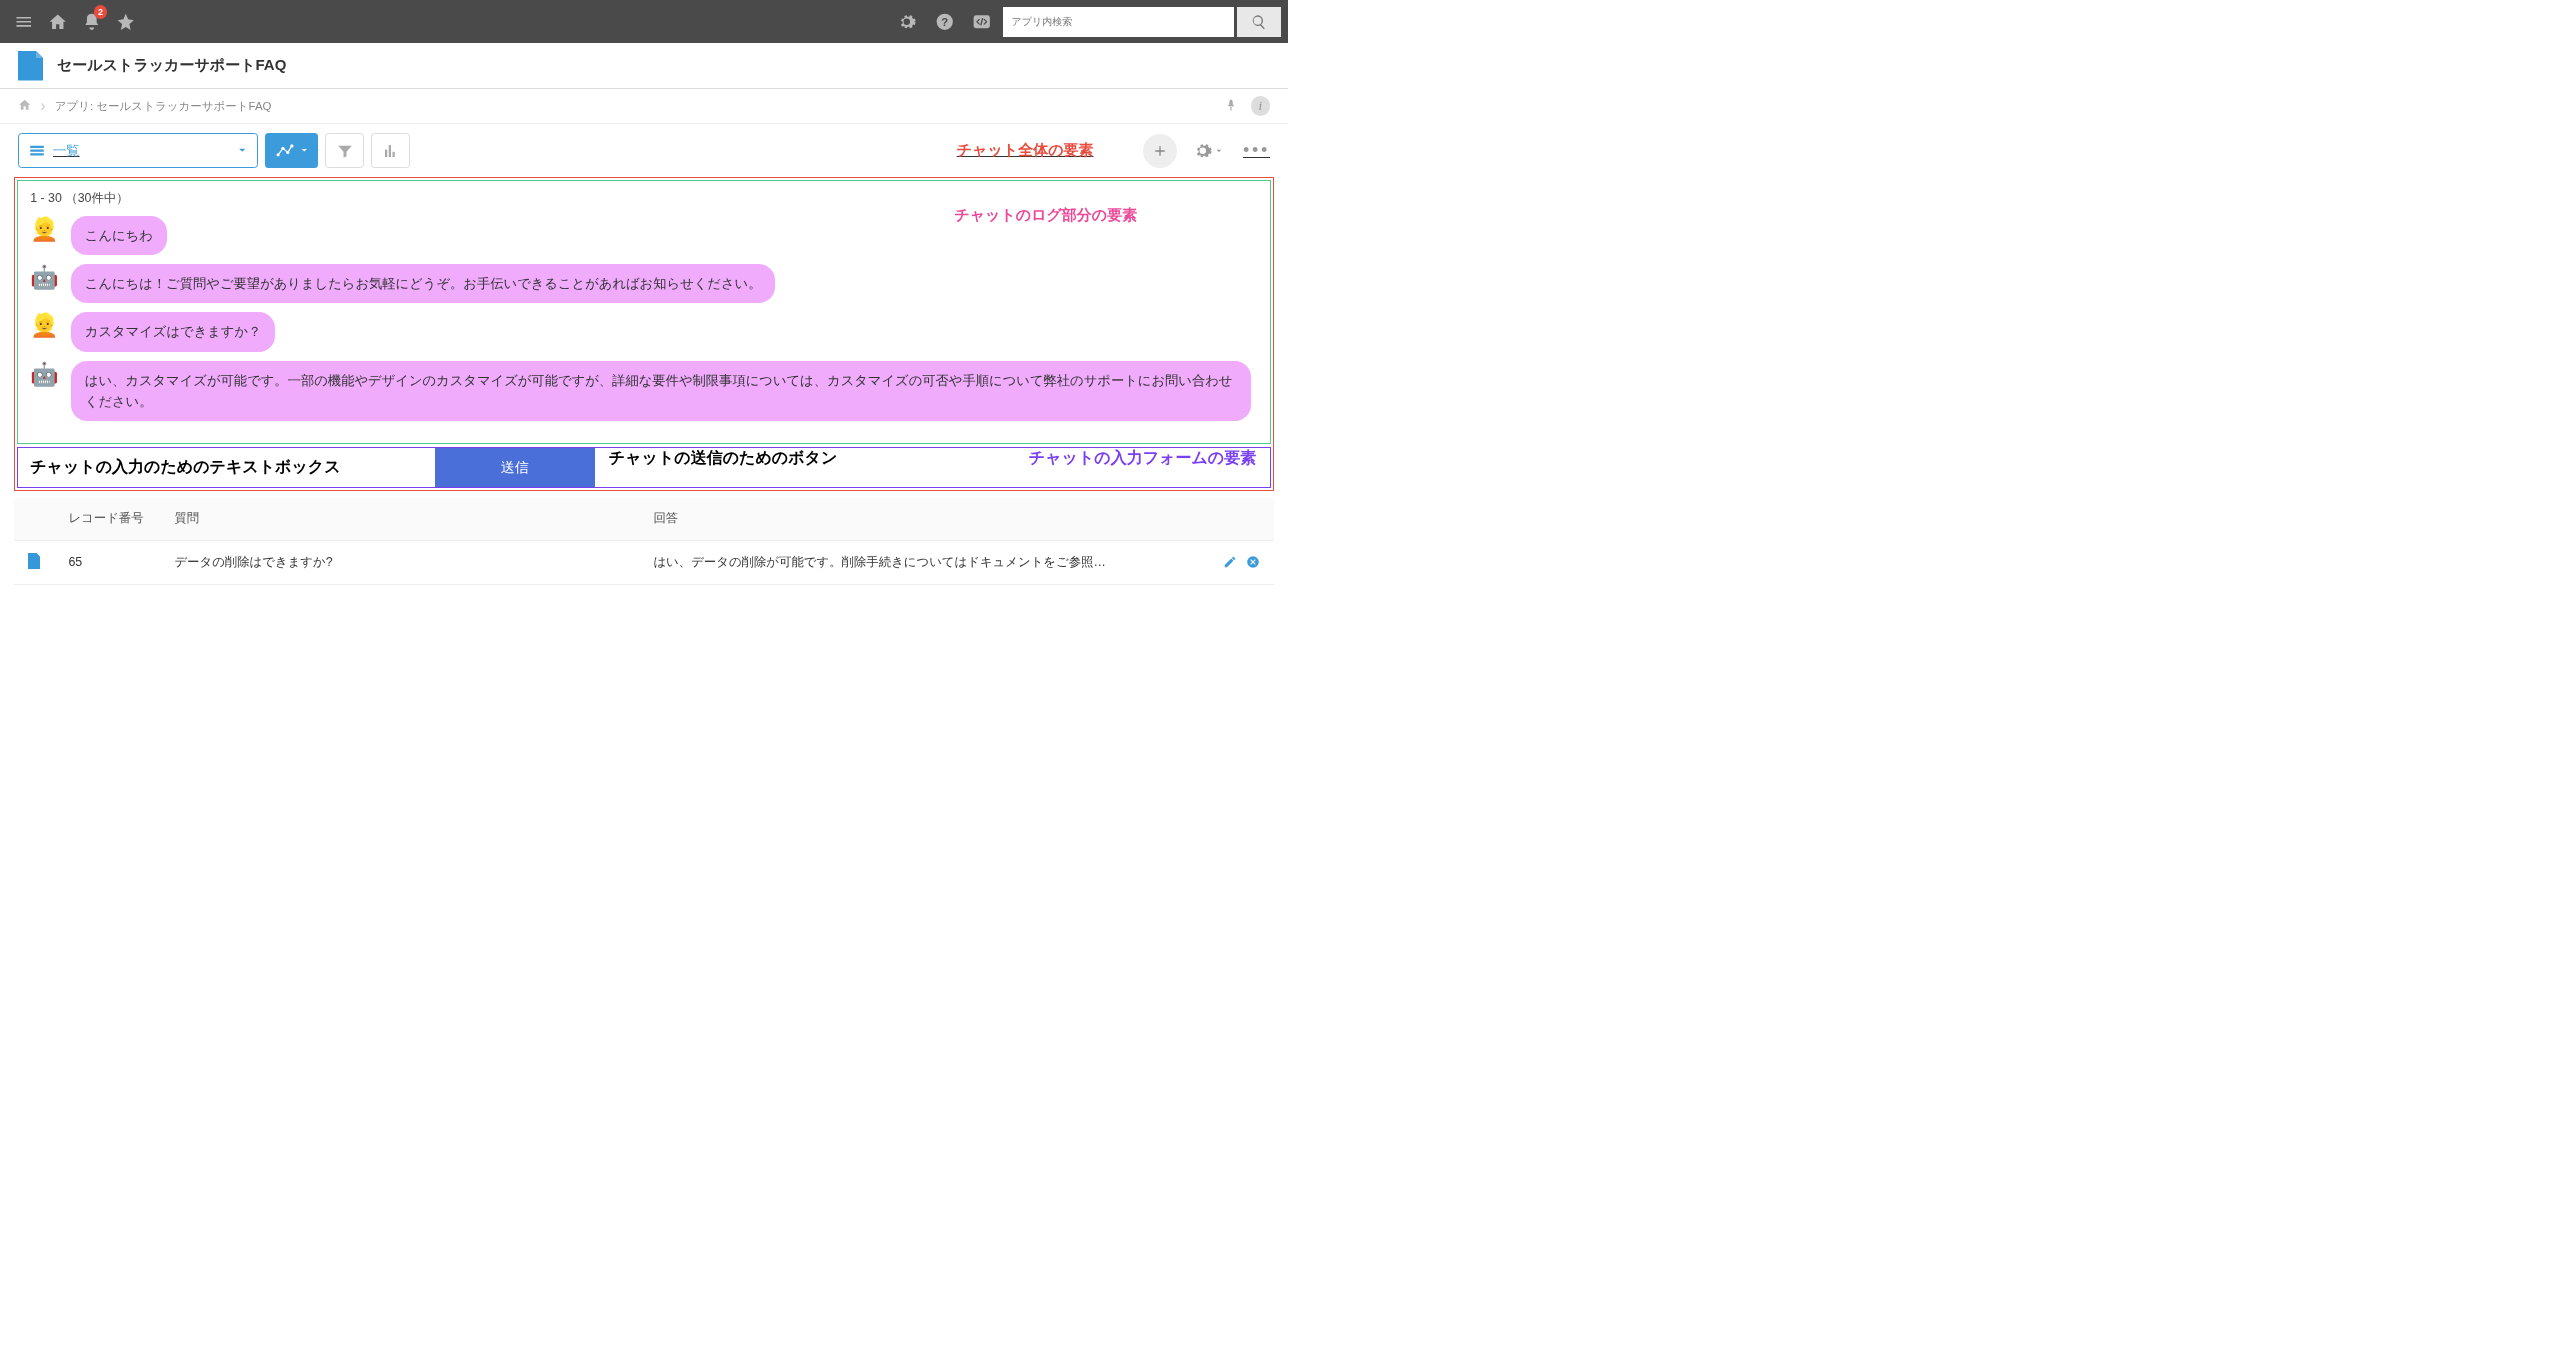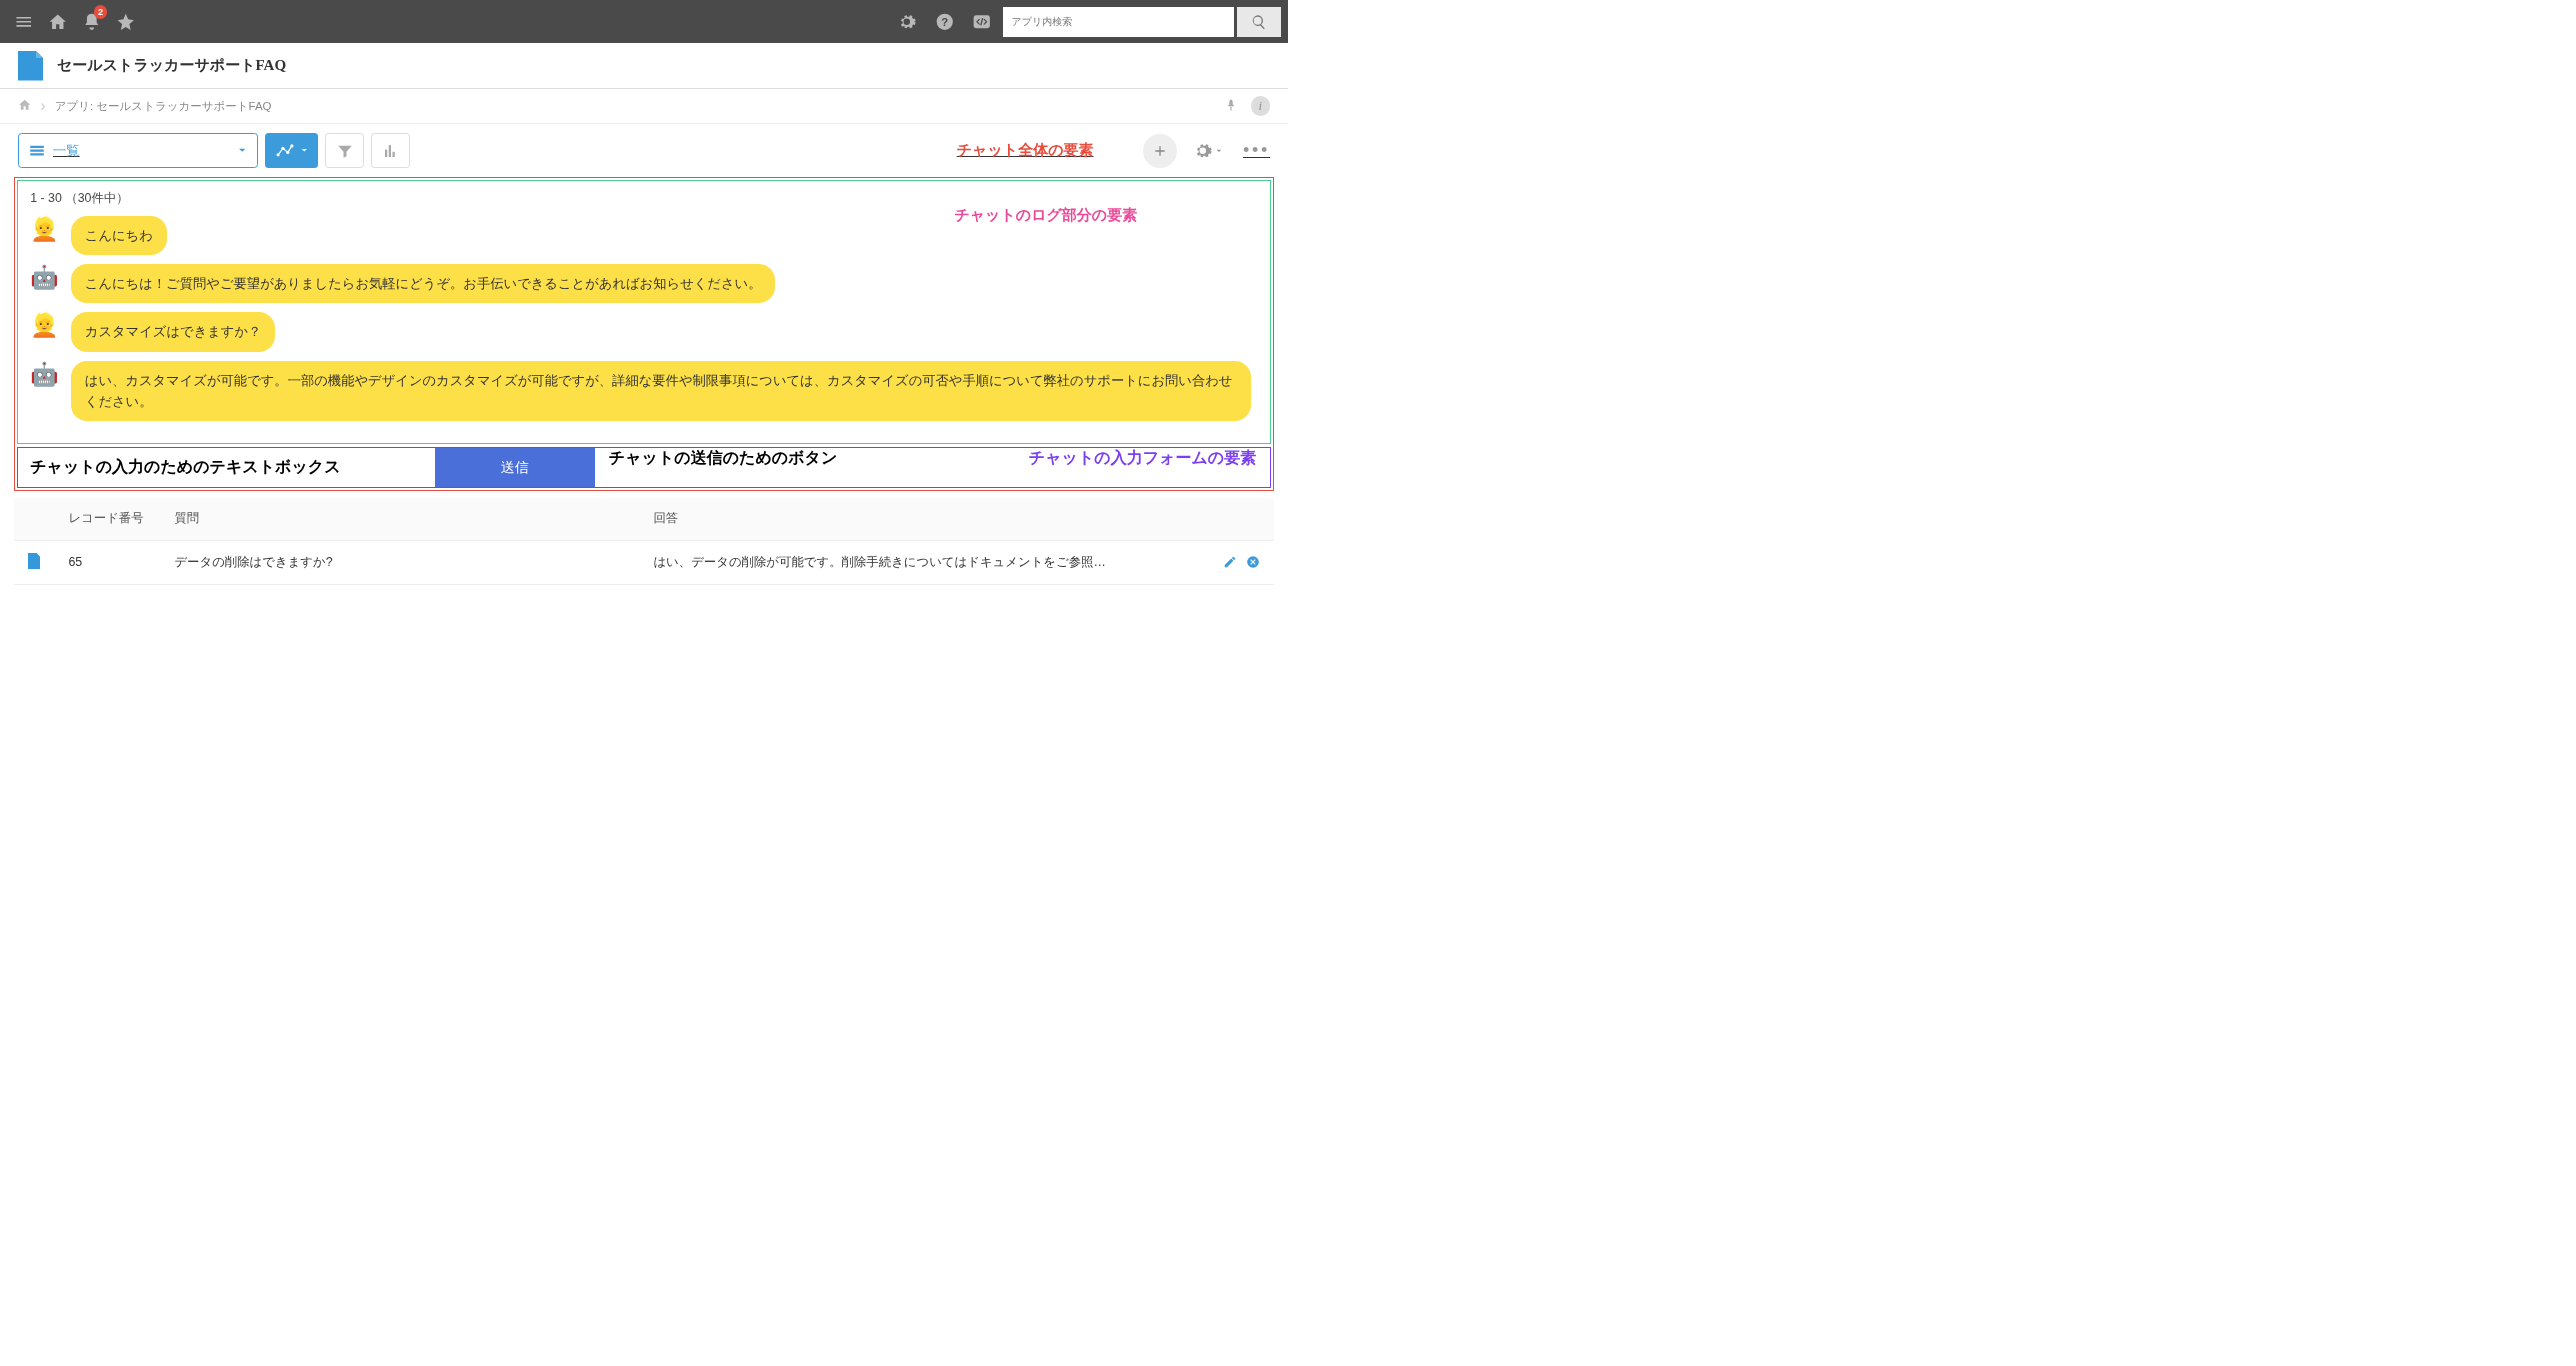--- a/index.html
+++ b/index.html
@@ -14,21 +14,21 @@
 .notif-wrap { position: relative; }
 .notif-badge { position: absolute; top: 5.3px; right: 1.8px; background: #e74c3c; color: #fff; font-size: 9px; min-width: 13.3px; height: 13.3px; border-radius: 7px; display: flex; align-items: center; justify-content: center; padding: 0 2.7px; font-weight: bold; }
 .search-box { width: 231px; height: 30px; border: none; padding: 0 9px; font-size: 10px; background: #ffffff; color: #333; }
 .search-btn { width: 44px; height: 30px; background: #e8e8e8; border: none; display: flex; align-items: center; justify-content: center; cursor: pointer; }
 .search-btn svg { width: 16px; height: 16px; fill: #777; }
 
 
 .app-title-row { height: 46px; display: flex; align-items: center; padding: 0 18px; gap: 14px; border-bottom: 0.9px solid #ddd; }
 .app-icon { width: 25px; height: 30px; background: #3498db; clip-path: polygon(0 0, 70% 0, 100% 25%, 100% 100%, 0 100%); position: relative; }
 .app-icon::after { content: ""; position: absolute; top: 0; right: 0; width: 30%; height: 25%; background: #6bb5e5; }
-.app-title { font-size: 15px; font-weight: 600; color: #333; font-family: Liberation Serif, serif; }
+.app-title { font-size: 15px; font-weight: 600; color: #333; }
 
 
 .breadcrumb-row { height: 35px; display: flex; align-items: center; padding: 0 18px; gap: 9px; border-bottom: 0.9px solid #eee; font-size: 11.5px; color: #888; }
 .breadcrumb-row .home-ico svg { width: 13.3px; height: 13.3px; fill: #bbb; }
 .bc-sep { color: #ccc; font-size: 16px; line-height: 1; }
 .breadcrumb-right { margin-left: auto; display: flex; gap: 12.4px; align-items: center; }
 .bc-ico svg { width: 14px; height: 14px; fill: #aaa; }
 .bc-ico.circle-i { width: 19.5px; height: 19.5px; border-radius: 50%; background: #ddd; display: flex; align-items: center; justify-content: center; font-style: italic; font-family: Georgia, serif; color: #888; font-size: 11.5px; }
 
 
@@ -49,21 +49,21 @@
 .dots { color: #999; font-size: 18px; letter-spacing: 2.7px; cursor: pointer; margin-left: 12.4px; }
 
 
 .chat-outer { margin: 0 14px 7px 14px; border: 1.8px solid #e74c3c; padding: 1.8px; }
 
 .chat-log { border: 1.8px solid #4ecb8f; padding: 9px 12.4px 12.4px 12.4px; position: relative; }
 .record-count { font-size: 12.4px; color: #444; margin-bottom: 3.5px; }
 .anno-green { color: #ec4899; font-weight: bold; font-size: 15px; text-align: center; position: absolute; right: 133px; top: 25px; }
 .chat-row { display: flex; align-items: flex-start; gap: 10.6px; margin: 9px 0; }
 .avatar { font-size: 23px; width: 30px; text-align: center; flex-shrink: 0; }
-.bubble { background: #fde047; border-radius: 16px; padding: 9px 14px; font-size: 13.3px; color: #333; max-width: 1180px; line-height: 1.6; }
+.bubble { background: #f0abfc; border-radius: 16px; padding: 9px 14px; font-size: 13.3px; color: #333; max-width: 1180px; line-height: 1.6; }
 
 .chat-form { border: 1.8px solid #7b3ff2; margin-top: 3.5px; display: flex; align-items: flex-start; height: 41px; position: relative; }
 .chat-input { flex: 0 0 417px; height: 100%; border: none; padding: 0 12.4px; font-size: 16px; font-weight: bold; color: #000; background: transparent; }
 .send-btn { width: 160px; height: 100%; background: #4a6fd8; color: #fff; border: none; font-size: 14px; cursor: pointer; }
 .anno-black { font-weight: bold; font-size: 16px; color: #000; margin-left: 14px; }
 .anno-purple { margin-left: auto; margin-right: 14px; color: #7b3ff2; font-weight: bold; font-size: 16px; }
 
 
 .data-table { width: calc(100% - 28px); margin: 0 14px; border-collapse: collapse; }
 .data-table th, .data-table td { text-align: left; padding: 12.4px 14px; border-bottom: 0.9px solid #eee; font-size: 12.4px; }

